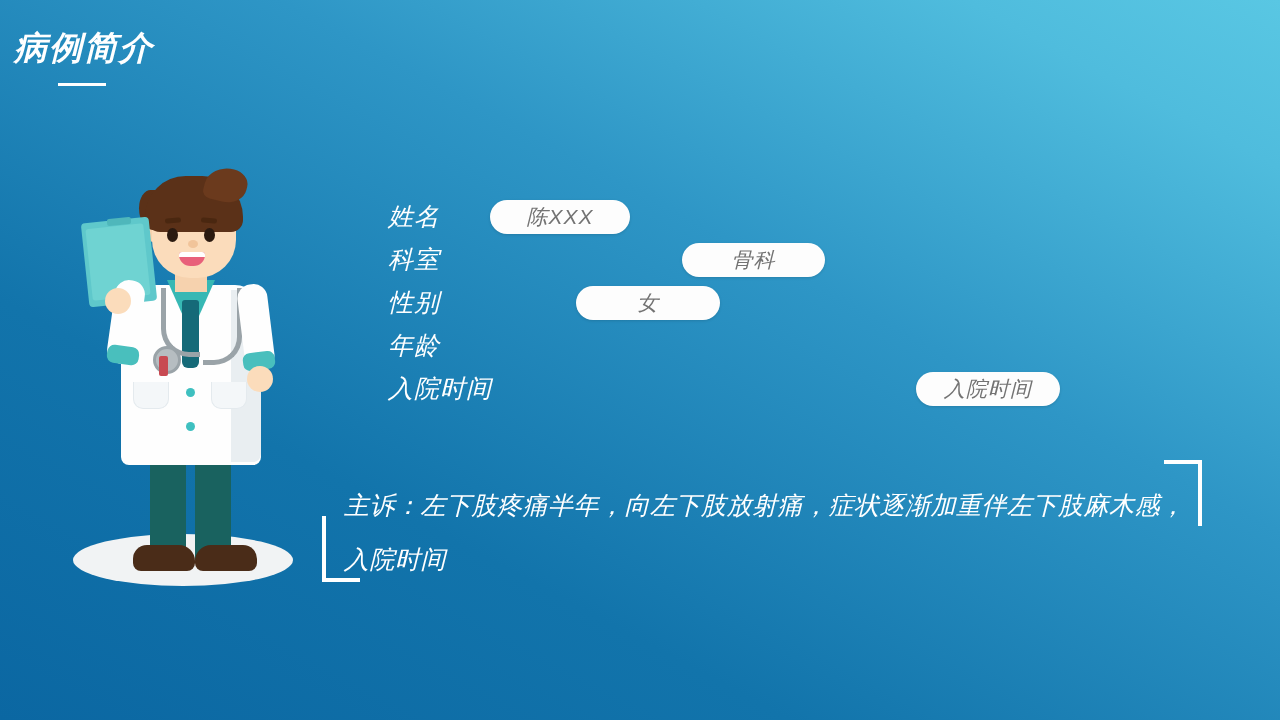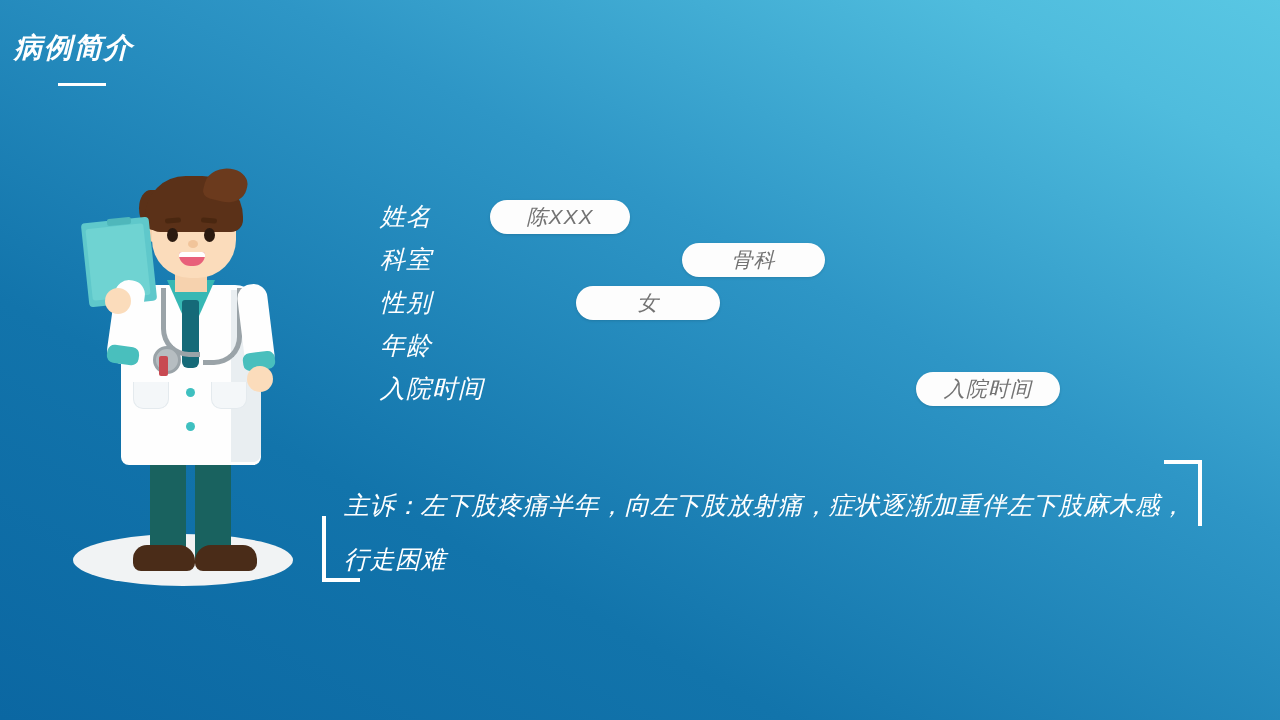--- a/index.html
+++ b/index.html
@@ -19,21 +19,21 @@
   }
   
   #title-block {
     position: absolute;
     left: 14px;
     top: 26px;
     width: 360px;
     height: 70px;
   }
   #page-title {
-    font-size: 28px;
+    font-size: 33px;
     font-style: italic;
     font-weight: bold;
     color: #ffffff;
     letter-spacing: 2px;
     line-height: 44px;
     white-space: nowrap;
   }
   #title-underline {
     position: absolute;
     left: 44px;
@@ -48,21 +48,21 @@
     left: 372px;
     top: 196px;
     width: 760px;
   }
   .info-row {
     position: relative;
     height: 43px;
   }
   .info-label {
     position: absolute;
-    left: 8px;
+    left: 16px;
     top: 0;
     font-size: 25px;
     font-style: italic;
     color: #ffffff;
     line-height: 40px;
     letter-spacing: 1px;
     white-space: nowrap;
   }
   .info-pill {
     position: absolute;
@@ -390,16 +390,16 @@
       <div class="info-pill" style="left: 544px; width: 144px;">
         <span class="info-pill-text">入院时间</span>
       </div>
     </div>
 
   </div>
 
   <div id="complaint-block">
     <div class="bracket" id="bracket-top-right"></div>
     <div class="bracket" id="bracket-bottom-left"></div>
-    <div id="complaint-text">主诉：左下肢疼痛半年，向左下肢放射痛，症状逐渐加重伴左下肢麻木感，行走困难</div>
+    <div id="complaint-text">主诉：左下肢疼痛半年，向左下肢放射痛，症状逐渐加重伴左下肢麻木感，入院时间</div>
   </div>
 
 </div>
 
 </body></html>

